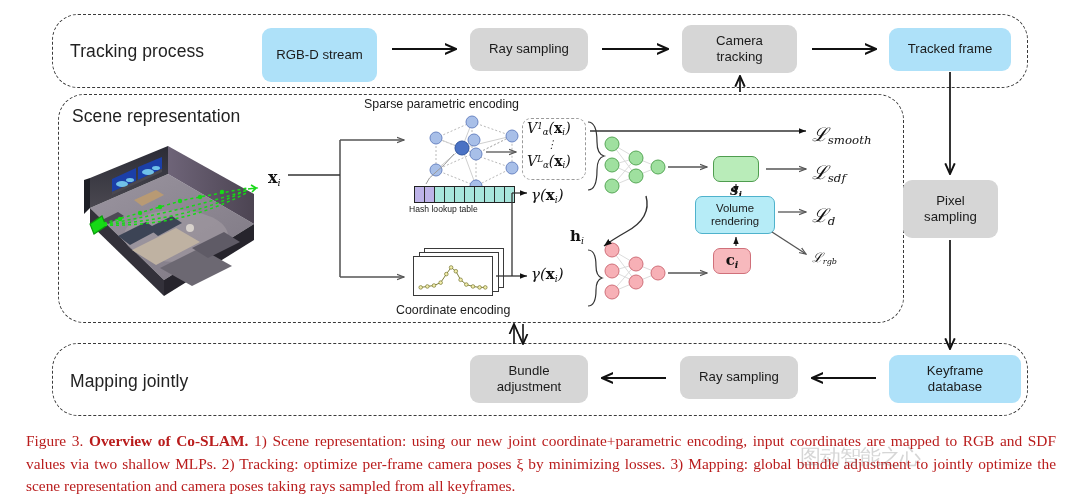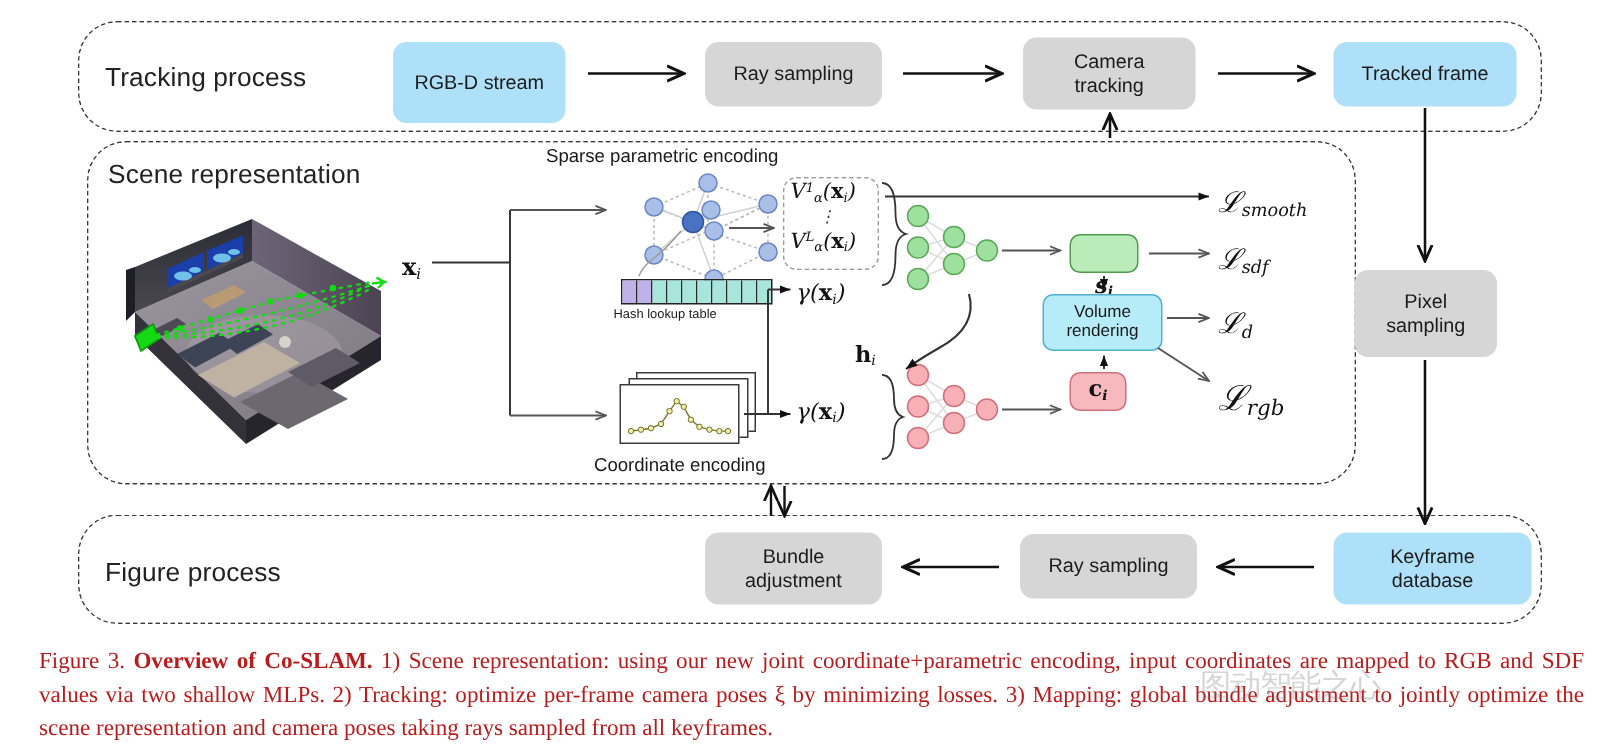--- a/index.html
+++ b/index.html
@@ -91,21 +91,21 @@
 <body>
 
 <div id="stage">
 
   <div class="panel" style="left:52px;top:14px;width:976px;height:74px;"></div>
   <div class="panel" style="left:58px;top:94px;width:846px;height:229px;"></div>
   <div class="panel" style="left:52px;top:343px;width:976px;height:73px;"></div>
 
   <div class="panel-title" style="left:70px;top:41px;">Tracking process</div>
   <div class="panel-title" style="left:72px;top:106px;">Scene representation</div>
-  <div class="panel-title" style="left:70px;top:371px;">Figure process</div>
+  <div class="panel-title" style="left:70px;top:371px;">Mapping jointly</div>
 
   <div class="pbox blue" style="left:262px;top:28px;width:115px;height:54px;">RGB-D stream</div>
   <div class="pbox grey" style="left:470px;top:28px;width:118px;height:43px;">Ray sampling</div>
   <div class="pbox grey" style="left:682px;top:25px;width:115px;height:48px;white-space:pre-line;">Camera
 tracking</div>
   <div class="pbox blue" style="left:889px;top:28px;width:122px;height:43px;">Tracked frame</div>
 
   <div class="pbox grey" style="left:470px;top:355px;width:118px;height:48px;white-space:pre-line;">Bundle
 adjustment</div>
   <div class="pbox grey" style="left:680px;top:356px;width:118px;height:43px;">Ray sampling</div>
@@ -322,21 +322,21 @@
 
   <div class="math" style="left:812px;top:121px;font-size:19px;">
     <span class="cal">ℒ</span><span class="sub">smooth</span>
   </div>
   <div class="math" style="left:812px;top:159px;font-size:19px;">
     <span class="cal">ℒ</span><span class="sub">sdf</span>
   </div>
   <div class="math" style="left:812px;top:202px;font-size:19px;">
     <span class="cal">ℒ</span><span class="sub">d</span>
   </div>
-  <div class="math" style="left:812px;top:248px;font-size:23px;">
+  <div class="math" style="left:812px;top:248px;font-size:13px;">
     <span class="cal">ℒ</span><span class="sub">rgb</span>
   </div>
 
   <svg id="wires">
     <defs>
       <marker id="ah" viewBox="0 0 10 10" refX="9" refY="5" markerWidth="7" markerHeight="7" orient="auto">
         <path d="M0,1 L9,5 L0,9" fill="none" stroke="#111" stroke-width="1.6"></path>
       </marker>
       <marker id="ahs" viewBox="0 0 10 10" refX="9" refY="5" markerWidth="6" markerHeight="6" orient="auto">
         <path d="M0,1.5 L9,5 L0,8.5" fill="none" stroke="#555" stroke-width="1.5"></path>

